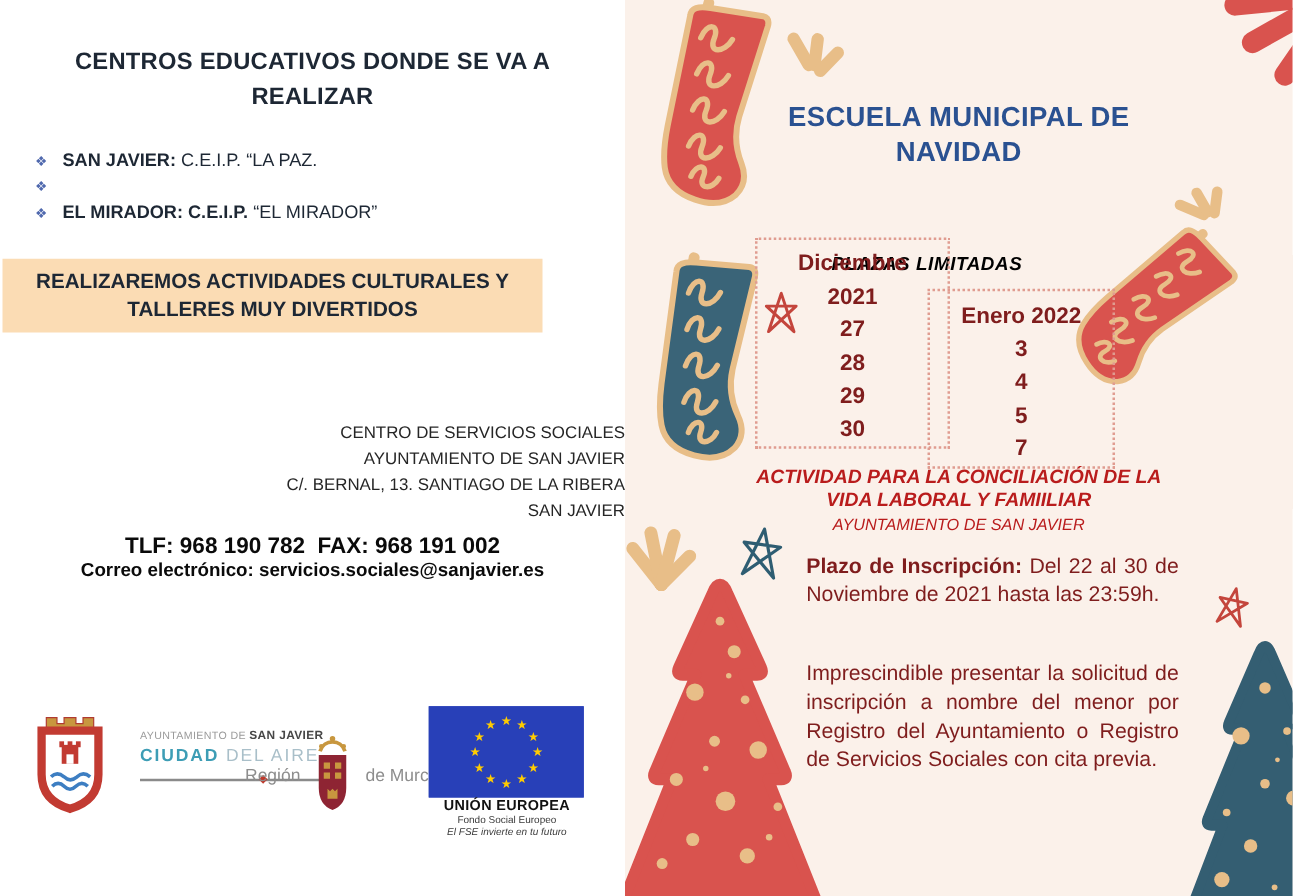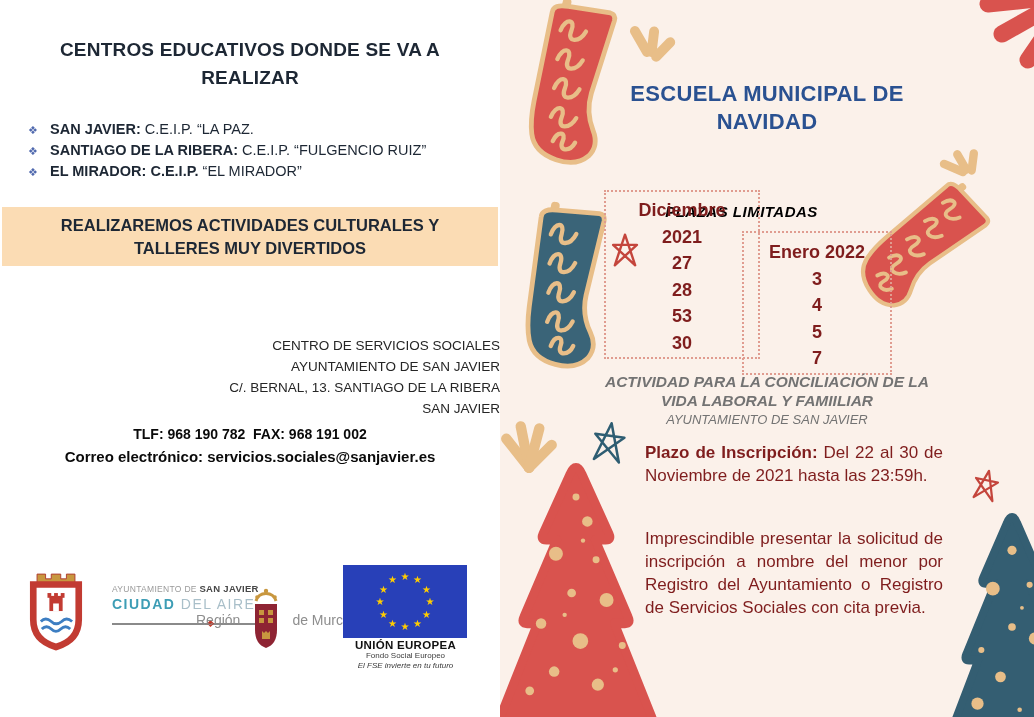--- a/index.html
+++ b/index.html
@@ -8,28 +8,28 @@
   .abs{position:absolute;}
   
   #left-page{left:0;top:0;width:500px;height:717px;background:#ffffff;}
   .lp-title{left:30px;top:36px;width:440px;text-align:center;font-weight:bold;
             font-size:19px;line-height:1.45;color:#1d2734;letter-spacing:.2px;}
   .lp-title span{display:inline-block;max-width:420px;}
   .bullets{left:28px;top:119px;width:460px;font-size:14.5px;color:#1d2734;line-height:20px;}
   .bullet{display:flex;align-items:baseline;margin-bottom:0;}
   .bullet .marker{color:#5069ae;font-size:11px;width:22px;flex:0 0 22px;}
   .bullet b{white-space:pre;}
-  .banner{left:2px;top:207px;width:496px;height:59px;background:#fbdcb4;
+  .banner{left:2px;top:207px;width:432px;height:59px;background:#fbdcb4;
           display:flex;align-items:center;justify-content:center;}
   .banner div{max-width:430px;text-align:center;font-weight:bold;font-size:16.5px;
               line-height:1.35;color:#1d2734;}
   .address{left:0;top:335px;width:500px;text-align:right;font-size:13.5px;
            line-height:21px;color:#262626;}
   .phone{left:0;top:426px;width:500px;text-align:center;font-weight:bold;
-         font-size:14px;color:#0a0a0a;white-space:pre-wrap;}
+         font-size:18px;color:#0a0a0a;white-space:pre-wrap;}
   .email{left:0;top:448px;width:500px;text-align:center;font-weight:bold;
          font-size:15px;color:#0a0a0a;}
   
   .sj-text{left:112px;top:583px;width:170px;}
   .sj-l1{font-size:8.5px;color:#9a9a9a;letter-spacing:.3px;}
   .sj-l1 b{color:#474747;font-size:9.5px;}
   .sj-l2{margin-top:2px;font-size:14px;letter-spacing:1.5px;}
   .sj-l2 b{color:#3d9db5;}
   .sj-l2 span{color:#a9bfc9;}
   .sj-line{position:relative;margin-top:4px;height:14px;}
@@ -45,21 +45,21 @@
   
   #right-page{left:500px;top:0;width:534px;height:717px;background:#fbf1ea;overflow:hidden;padding-left:44px;}
   .rp-title{left:0;top:80px;width:534px;text-align:center;z-index:3;}
   .rp-title span{display:inline-block;max-width:350px;font-weight:bold;font-size:22px;
                  line-height:1.25;color:#2a5191;letter-spacing:.3px;}
   .rp-sub{left:0;top:164px;width:483px;text-align:center;font-style:italic;font-weight:600;
           font-size:15px;color:#000000;letter-spacing:.5px;z-index:3;margin-top:39px;}
   .date-box{border:2px dotted #e09c90;text-align:center;color:#7f1d1d;font-weight:bold;z-index:3;}
   #dec-box{left:104px;top:190px;width:152px;height:160px;font-size:18px;line-height:26.5px;padding-top:5px;}
   #jan-box{left:242px;top:231px;width:146px;height:134px;font-size:18px;line-height:26.5px;padding-top:6px;}
-  .activity{left:0;top:372px;width:534px;text-align:center;color:#737373;z-index:3;}
+  .activity{left:0;top:372px;width:534px;text-align:center;color:#b91c1c;z-index:3;}
   .activity .big{font-weight:bold;font-style:italic;font-size:15.5px;line-height:19px;}
   .activity .small{font-style:italic;font-size:13px;margin-top:2px;}
   .para{left:145px;width:298px;font-size:17px;line-height:23px;color:#7f1d1d;
         text-align:justify;z-index:3;margin:0;}
   #plazo{top:441px;}
   #note{top:527px;}
   .deco{position:absolute;z-index:1;}
   svg{display:block;overflow:visible;}
 </style>
 </head>
@@ -73,21 +73,20 @@
       <span>CENTROS EDUCATIVOS DONDE SE VA A REALIZAR</span>
     </div>
 
     <div class="abs bullets">
       <div class="bullet">
         <span class="marker">❖</span>
         <span><b>SAN JAVIER: </b><span>C.E.I.P. “LA PAZ.</span></span>
       </div>
       <div class="bullet">
         <span class="marker">❖</span>
-        <span><b>SANTIAGO DE LA RIBERA: </b><span>C.E.I.P. “FULGENCIO RUIZ”</span></span>
       </div>
       <div class="bullet">
         <span class="marker">❖</span>
         <span><b>EL MIRADOR: C.E.I.P. </b><span>“EL MIRADOR”</span></span>
       </div>
     </div>
 
     <div class="abs banner">
       <div>REALIZAREMOS ACTIVIDADES CULTURALES Y TALLERES MUY DIVERTIDOS</div>
     </div>
@@ -314,21 +313,21 @@
     <div class="abs rp-title">
       <span>ESCUELA MUNICIPAL DE NAVIDAD</span>
     </div>
     <div class="abs rp-sub">PLAZAS LIMITADAS</div>
 
     <div class="abs date-box" id="dec-box">
       <div>Diciembre</div>
       <div>2021</div>
       <div>27</div>
       <div>28</div>
-      <div>53</div>
+      <div>29</div>
       <div>30</div>
     </div>
 
     <div class="abs date-box" id="jan-box">
       <div>Enero 2022</div>
       <div>3</div>
       <div>4</div>
       <div>5</div>
       <div>7</div>
     </div>

